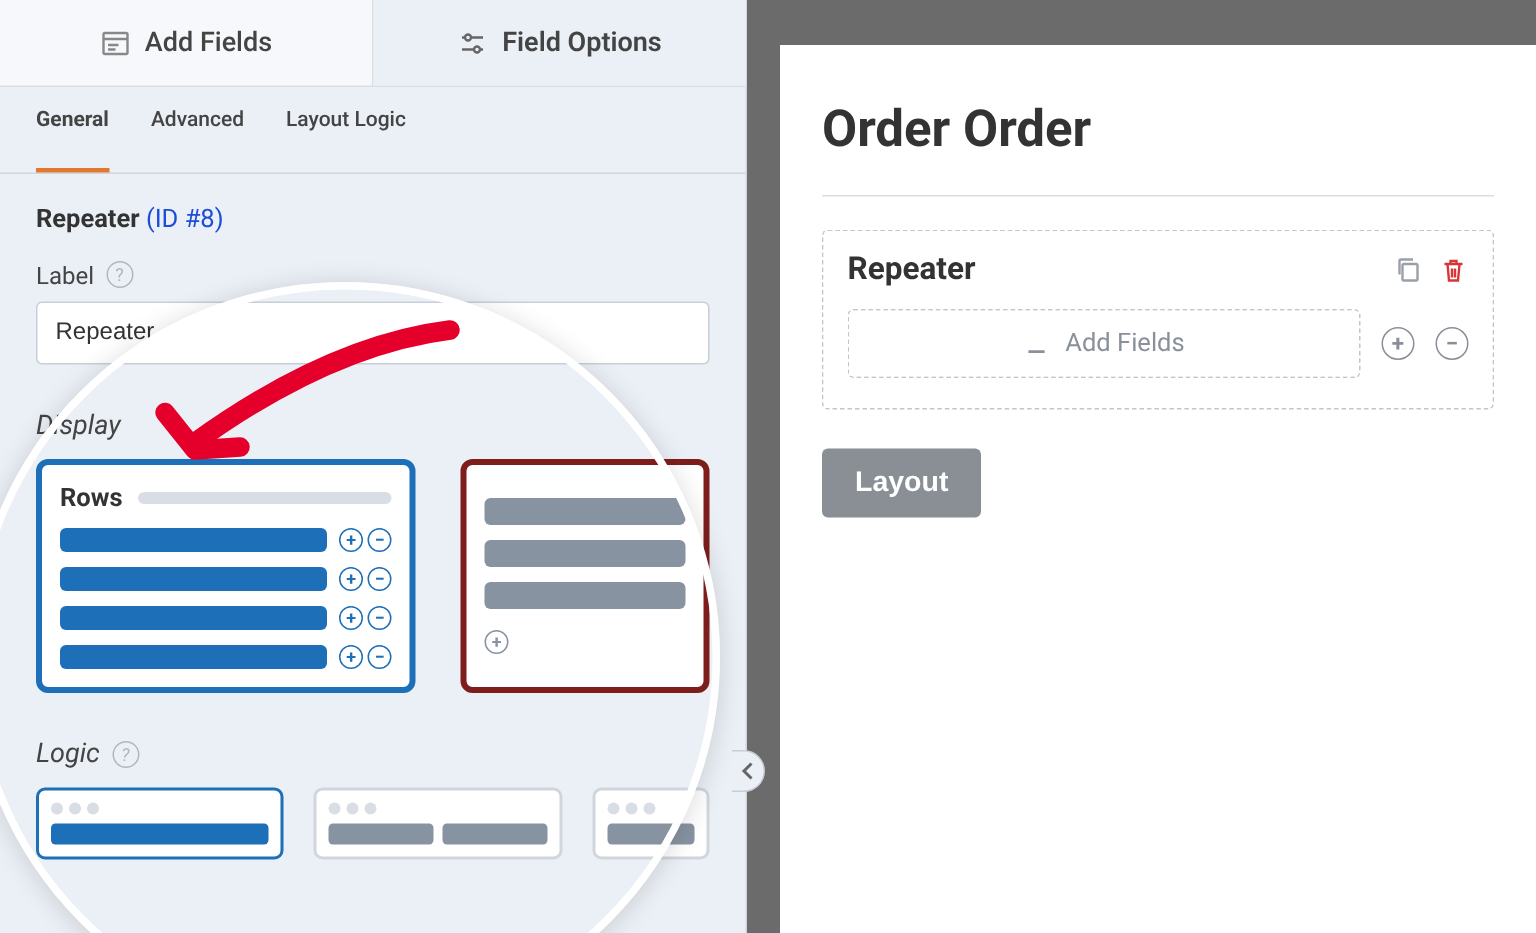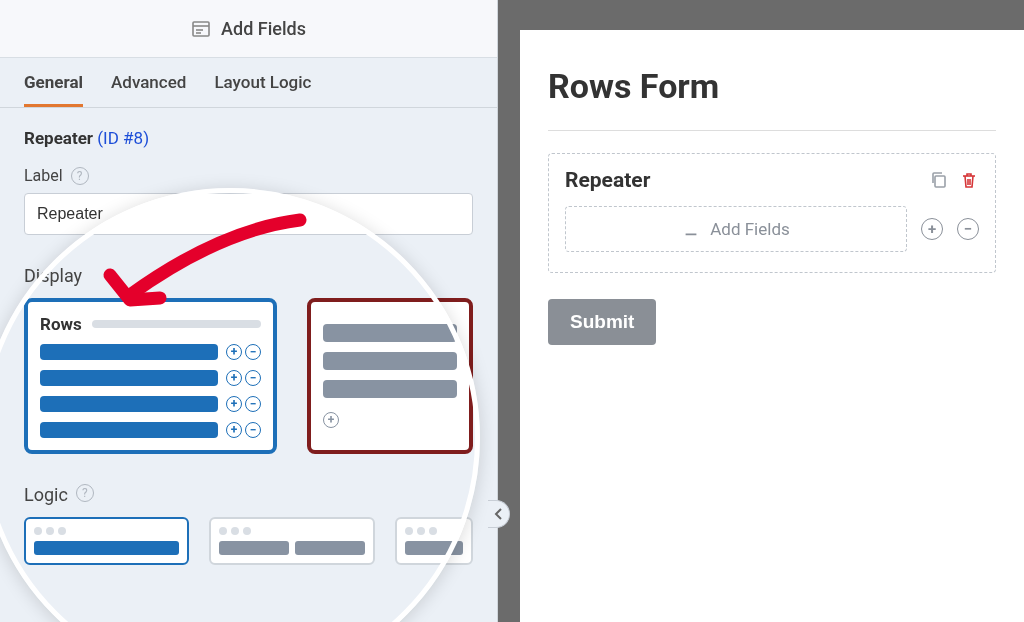--- a/index.html
+++ b/index.html
@@ -45,24 +45,24 @@
     font-weight: 600;
   }
   .top-tab .icon { color: #888; display:flex; }
   .sub-tabs {
     display: flex;
     gap: 28px;
     padding: 14px 24px 0 24px;
     border-bottom: 1px solid #d0d6dc;
   }
   .sub-tab {
-    font-size: 17px;
+    font-size: 14px;
     font-weight: 500;
     color: #444;
-    padding-bottom: 12px;
+    padding-bottom: 24px;
     cursor: pointer;
     border-bottom: 3px solid transparent;
   }
   .sub-tab.active {
     font-weight: 700;
     border-bottom-color: #e27730;
   }
   .panel-body {
     padding: 20px 24px;
     flex: 1;
@@ -70,21 +70,21 @@
   }
   .field-header {
     font-size: 17px;
     color: #333;
     margin-bottom: 18px;
   }
   .field-header .fieldname { font-weight: 700; }
   .field-header .fieldid { color: #1d4ed8; font-weight: 400; }
   .label-row {
     display: flex;
-    align-items: center;
+    align-items: flex-start;
     gap: 8px;
     font-size: 16px;
     color: #444;
     margin-bottom: 8px;
   }
   .help-icon {
     width: 18px; height: 18px;
     border: 1.5px solid #b0b7c0;
     border-radius: 50%;
     color: #b0b7c0;
@@ -102,22 +102,23 @@
     padding: 8px 12px;
     font-size: 16px;
     background: #fff;
     color: #333;
   }
   .section-label {
     font-size: 18px;
     color: #444;
     margin: 30px 0 12px 0;
     display:flex;
-    align-items:flex-start;
+    align-items:center;
     gap:8px;
+    font-style:italic;
   }
   .display-options {
     display: flex;
     gap: 30px;
   }
   .display-card {
     border: 4px solid #7f1d1d;
     border-radius: 8px;
     background: #fff;
     padding: 12px;
@@ -334,20 +335,31 @@
       <span class="icon">
         <svg width="20" height="20" viewBox="0 0 20 20" fill="none" stroke="#888" stroke-width="1.6">
             <rect x="2" y="3" width="16" height="14" rx="1"></rect>
             <line x1="2" y1="7" x2="18" y2="7"></line>
             <line x1="5" y1="11" x2="12" y2="11"></line>
             <line x1="5" y1="14" x2="10" y2="14"></line>
           </svg>
       </span>
       <span>Add Fields</span>
     </div>
+    <div class="top-tab active">
+      <span class="icon">
+        <svg width="20" height="20" viewBox="0 0 20 20" fill="none" stroke="#666" stroke-width="1.6">
+            <line x1="3" y1="6" x2="17" y2="6"></line>
+            <circle cx="7" cy="6" r="2" fill="#ebf0f6"></circle>
+            <line x1="3" y1="14" x2="17" y2="14"></line>
+            <circle cx="13" cy="14" r="2" fill="#ebf0f6"></circle>
+          </svg>
+      </span>
+      <span>Field Options</span>
+    </div>
   </div>
 
   <div class="sub-tabs">
     <div class="sub-tab active">General</div>
     <div class="sub-tab">Advanced</div>
     <div class="sub-tab">Layout Logic</div>
   </div>
 
   <div class="panel-body">
     <div class="field-header">
@@ -464,21 +476,21 @@
 </div>
 
 <div class="collapse-toggle">
   <svg width="10" height="12" viewBox="0 0 10 12" fill="none" stroke="#666" stroke-width="2">
       <polyline points="7,1 2,6 7,11"></polyline>
     </svg>
 </div>
 
 <div class="right-side">
   <div class="preview-card">
-    <div class="form-title">Rows Form</div>
+    <div class="form-title">Order Order</div>
     <hr class="hr">
     <div class="repeater-block">
       <div class="repeater-head">
         <div class="repeater-title">Repeater</div>
         <div class="head-icons">
           <span class="head-icon copy">
             <svg width="20" height="20" viewBox="0 0 20 20" fill="none" stroke="#9aa0a8" stroke-width="1.6">
                 <rect x="6" y="6" width="10" height="11" rx="1"></rect>
                 <path d="M4 13V4a1 1 0 0 1 1-1h8"></path>
               </svg>
@@ -498,20 +510,20 @@
         <div class="addfields-box">
           <svg width="18" height="18" viewBox="0 0 20 20" fill="#8a9099">
               <path d="M10 2v9m0 0l-3-3m3 3l3-3M4 15h12v2H4z"></path>
             </svg>
           <span>Add Fields</span>
         </div>
         <div class="circ-icon">+</div>
         <div class="circ-icon">−</div>
       </div>
     </div>
-    <button class="submit-btn">Submit</button>
+    <button class="submit-btn">Layout</button>
   </div>
 </div>
 
 <svg class="annotation-arrow" width="230" height="120">
   <path d="M 210 20 Q 130 30 40 95" stroke="#e4002b" stroke-width="13" fill="none" stroke-linecap="round"></path>
   <path d="M 20 75 L 40 100 L 70 98" stroke="#e4002b" stroke-width="13" fill="none" stroke-linecap="round" stroke-linejoin="round"></path>
 </svg>
 
 </body></html>

